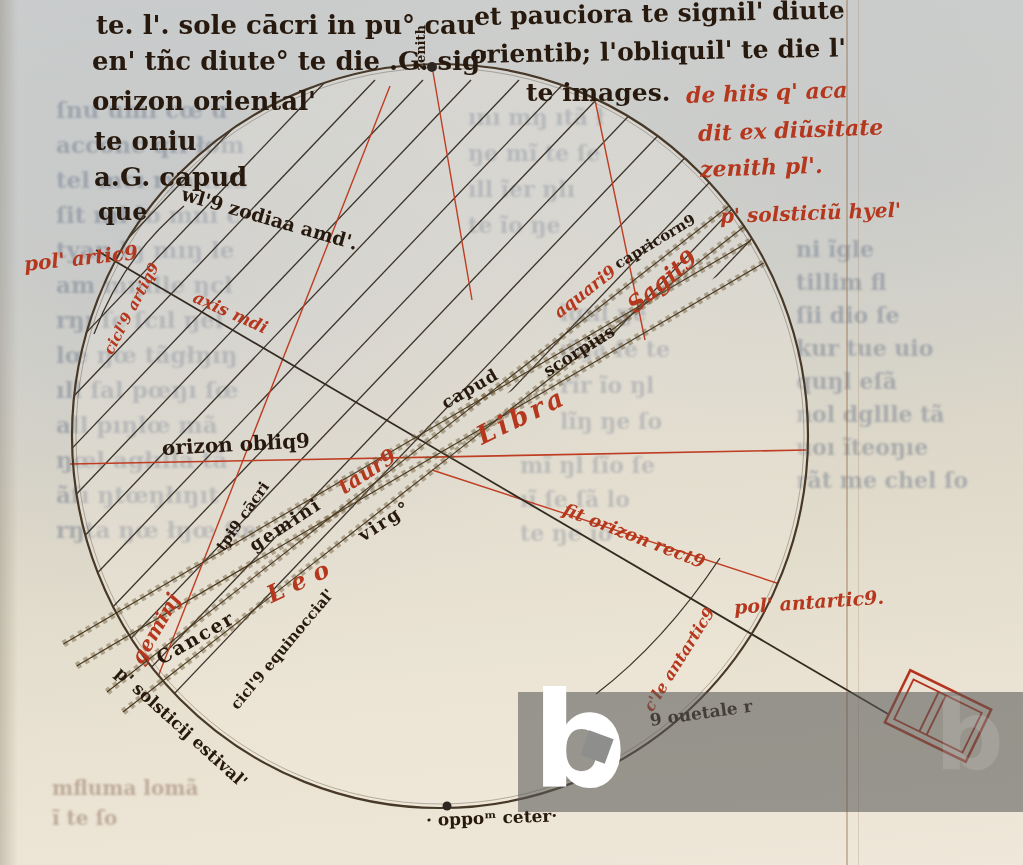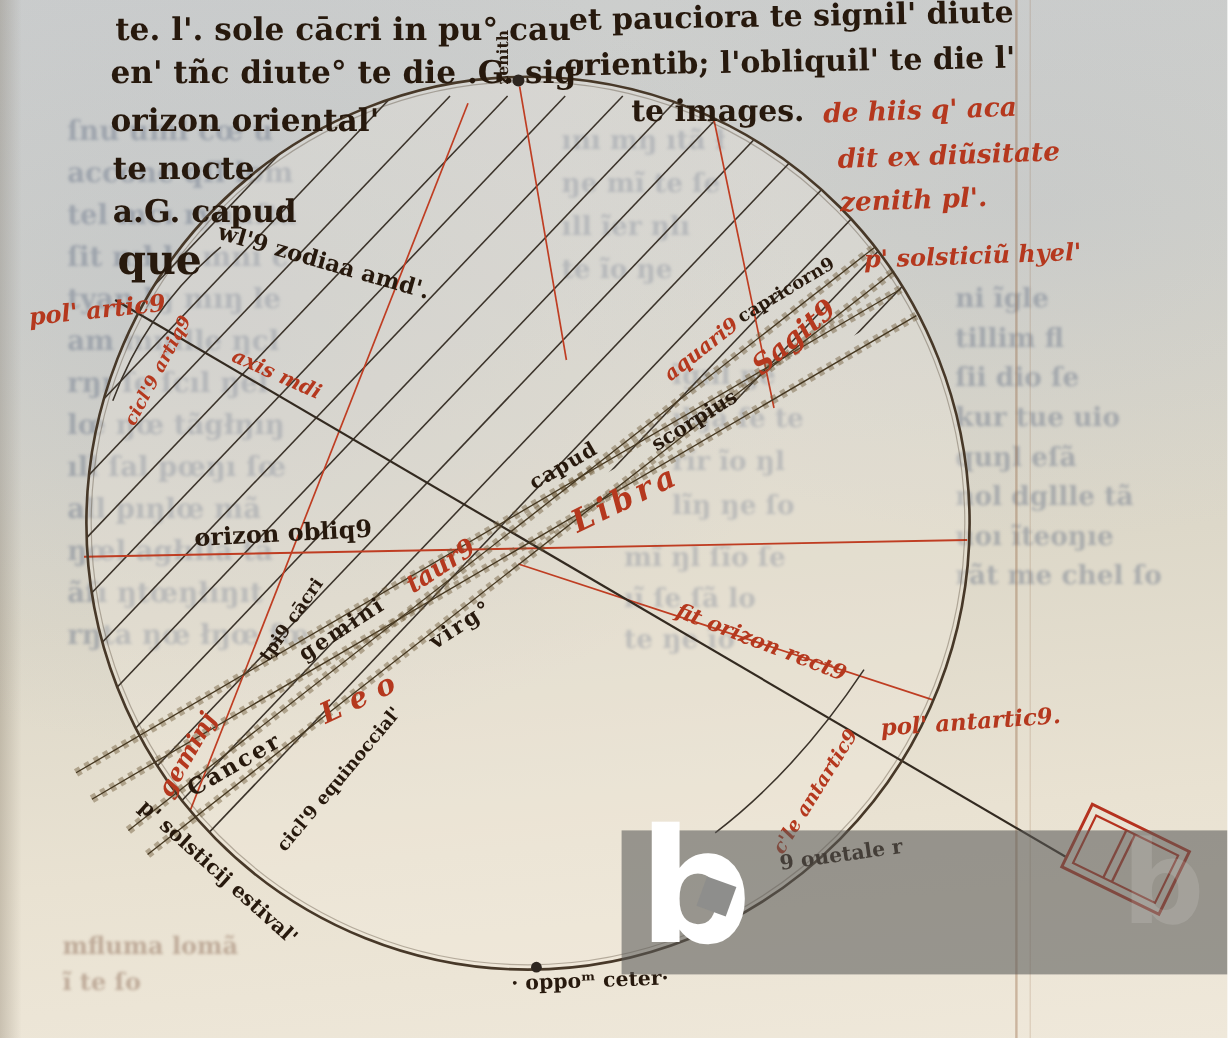--- a/index.html
+++ b/index.html
@@ -147,23 +147,23 @@
     </g>
 
     <circle cx="432" cy="67" r="5" fill="#2e2620"></circle>
     <circle cx="447" cy="806" r="4.5" fill="#2e2620"></circle>
   </svg>
 
   <div id="labels">
       <div class="lbl ink" style="left: 96px; top: 12px; font-size: 26px; transform: rotate(0deg);">te. l'. sole cācri in pu° cau</div>
       <div class="lbl ink" style="left: 92px; top: 48px; font-size: 26px; transform: rotate(0deg);">en' tñc diute° te die .G. sig'</div>
       <div class="lbl ink" style="left: 92px; top: 88px; font-size: 26px; transform: rotate(0deg);">orizon oriental'</div>
-      <div class="lbl ink" style="left: 94px; top: 128px; font-size: 26px; transform: rotate(0deg);">te nocte</div>
+      <div class="lbl ink" style="left: 94px; top: 128px; font-size: 26px; transform: rotate(0deg);">te oniu</div>
       <div class="lbl ink" style="left: 94px; top: 164px; font-size: 26px; transform: rotate(0deg);">a.G. capud</div>
-      <div class="lbl ink" style="left: 98px; top: 200px; font-size: 34px; transform: rotate(0deg);">que</div>
+      <div class="lbl ink" style="left: 98px; top: 200px; font-size: 24px; transform: rotate(0deg);">que</div>
       <div class="lbl ink" style="left: 474px; top: 4px; font-size: 25px; transform: rotate(-1deg);">et pauciora te signil' diute</div>
       <div class="lbl ink" style="left: 470px; top: 42px; font-size: 25px; transform: rotate(-1deg);">orientib; l'obliquil' te die l'</div>
       <div class="lbl ink" style="left: 526px; top: 80px; font-size: 25px; transform: rotate(0deg);">te images.</div>
       <div class="lbl red" style="left: 686px; top: 84px; font-size: 22px; transform: rotate(-2deg);">de hiis q' aca</div>
       <div class="lbl red" style="left: 698px; top: 122px; font-size: 22px; transform: rotate(-2deg);">dit ex diũsitate</div>
       <div class="lbl red" style="left: 700px; top: 158px; font-size: 22px; transform: rotate(-2deg);">zenith pl'.</div>
       <div class="lbl red" style="left: 720px; top: 206px; font-size: 20px; transform: rotate(-2deg);">p' solsticiũ hyel'</div>
       <div class="lbl red" style="left: 24px; top: 254px; font-size: 20px; transform: rotate(-6deg);">pol' artic9</div>
       <div class="lbl red" style="left: 108px; top: 346px; font-size: 15px; transform: rotate(-62deg);">cicl'9 artiq9</div>
       <div class="lbl red" style="left: 194px; top: 288px; font-size: 17px; transform: rotate(24deg);">axis mdi</div>

